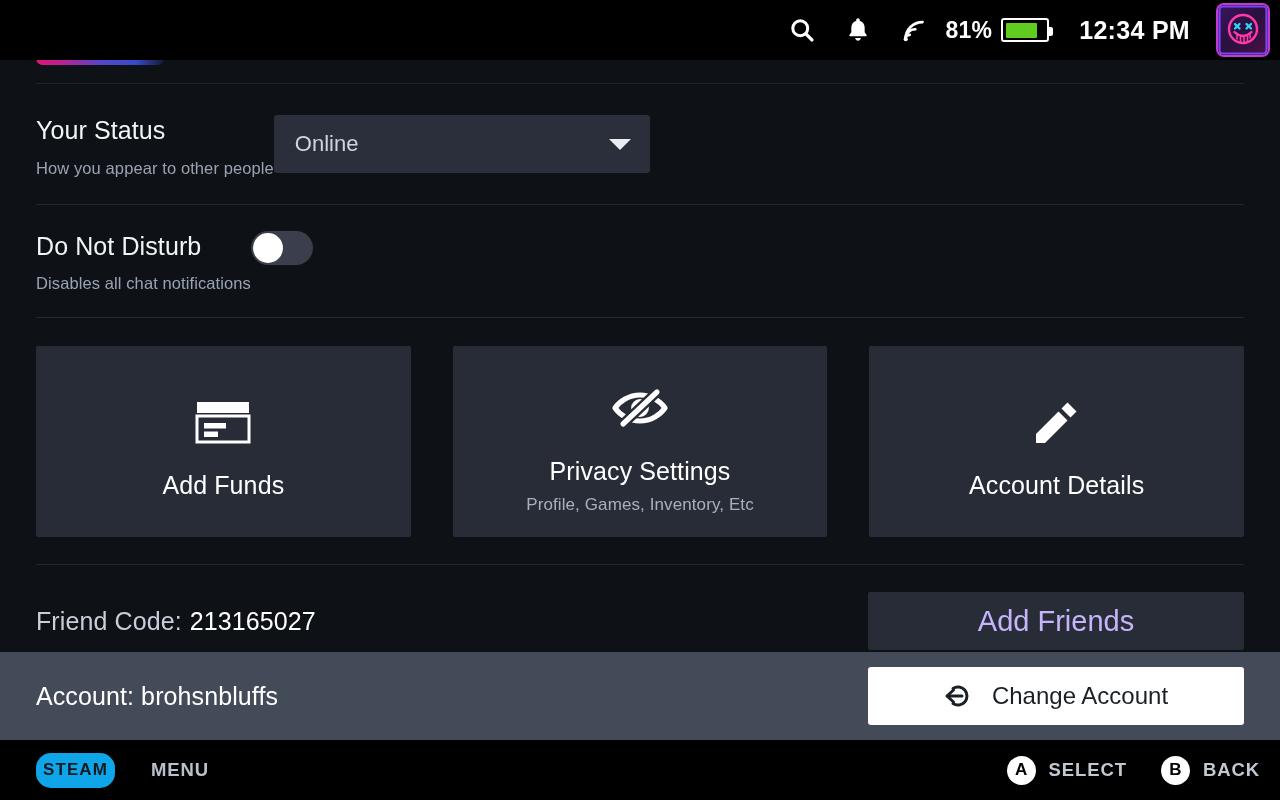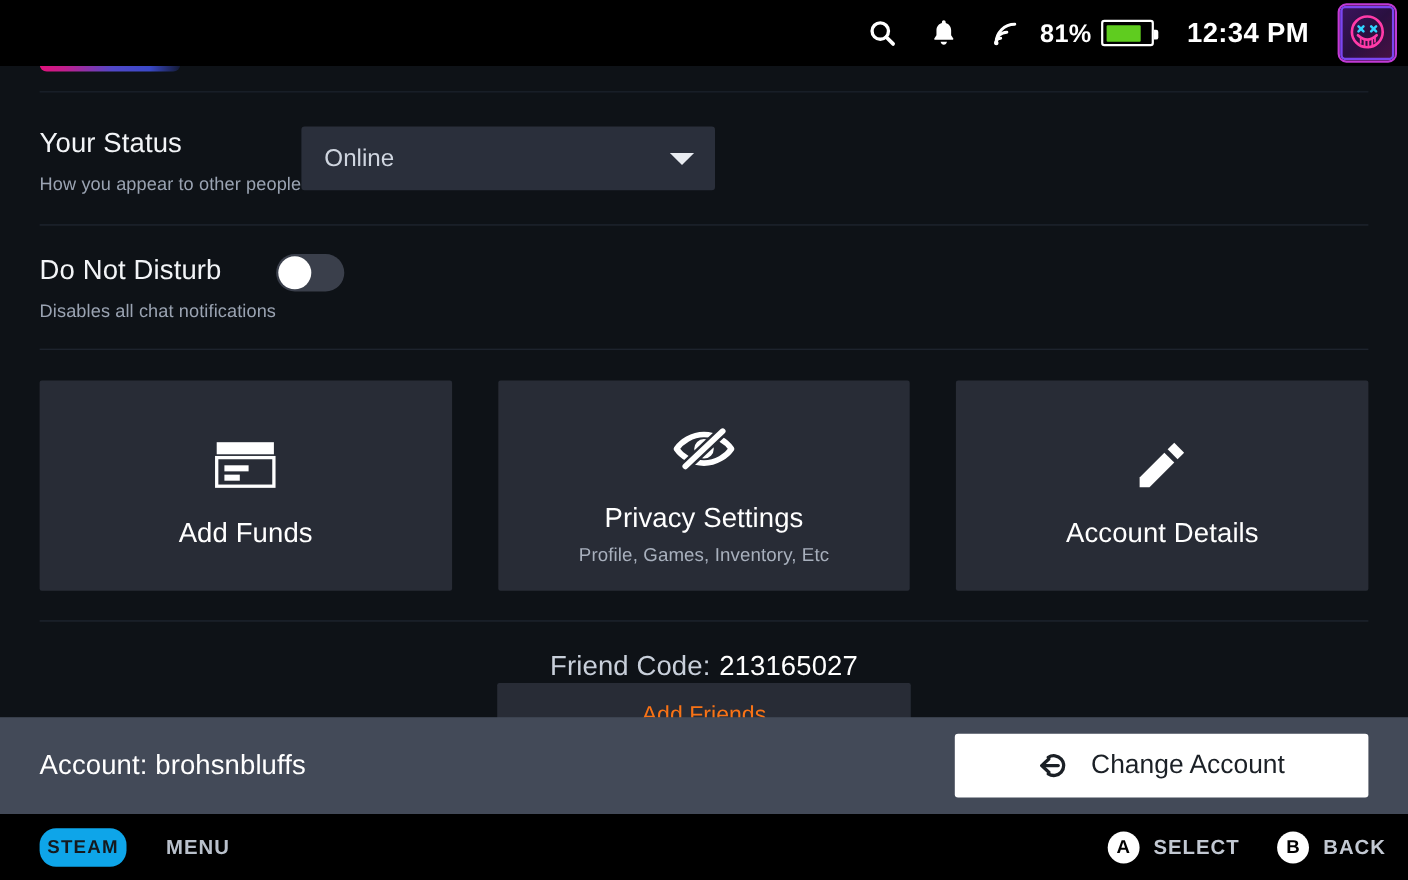--- a/index.html
+++ b/index.html
@@ -118,21 +118,21 @@
   
   .friend-row{
     display:flex; align-items:center; justify-content:space-between; width:100%;
   }
   .friend-code{ font-size:25px; letter-spacing:.1px; }
   .friend-code .fc-label{ color:#c8cfda; }
   .friend-code .fc-value{ color:#ffffff; margin-left:8px; }
   .btn-dark{
     width:376px; height:58px; background:#282c36; border-radius:2px;
     display:flex; align-items:center; justify-content:center;
-    color:#f97316; font-size:21px; flex:0 0 auto;
+    color:#c4b5fd; font-size:29px; flex:0 0 auto;
   }
 
   
   .accountbar{
     position:absolute; left:0; bottom:0; width:1280px; height:88px;
     background:#434a58; display:flex; align-items:center;
     justify-content:space-between; padding:0 36px;
   }
   .account-text{ color:#fff; font-size:25px; letter-spacing:.1px; }
   .btn-white{
@@ -303,21 +303,21 @@
               <path d="M28.5 16.5 L37.5 25.5 L15 48 L6 48 L6 39 Z" fill="#fff"></path>
             </svg>
           </div>
           <div class="card-title">Account Details</div>
         </div>
       </div>
 
       <div style="height:27px"></div>
       <div class="divider"></div>
 
-      <div class="friend-row" style="padding:27px 0 0;flex-direction:column;">
+      <div class="friend-row" style="padding:27px 0 0;">
         <div class="friend-code">
           <span class="fc-label">Friend Code:</span><span class="fc-value">213165027</span>
         </div>
         <div class="btn-dark">
           <span>Add Friends</span>
         </div>
       </div>
 
     </div>
 

